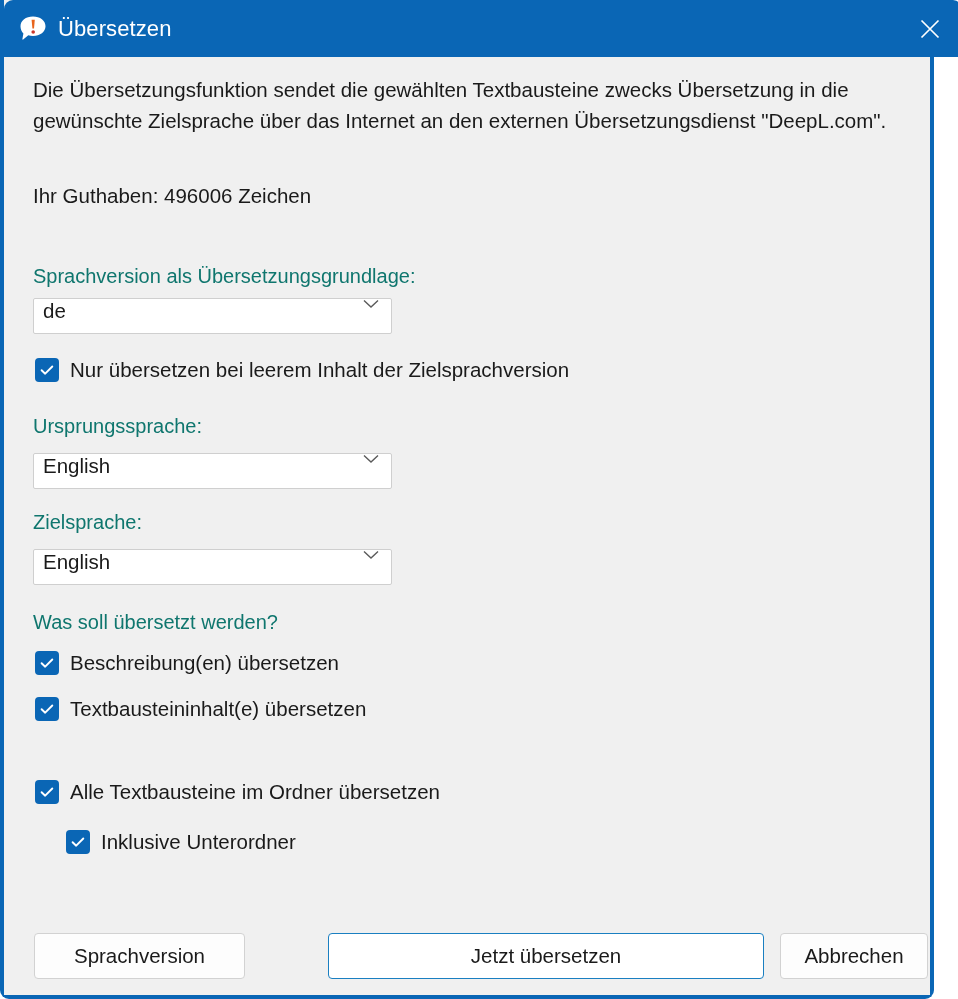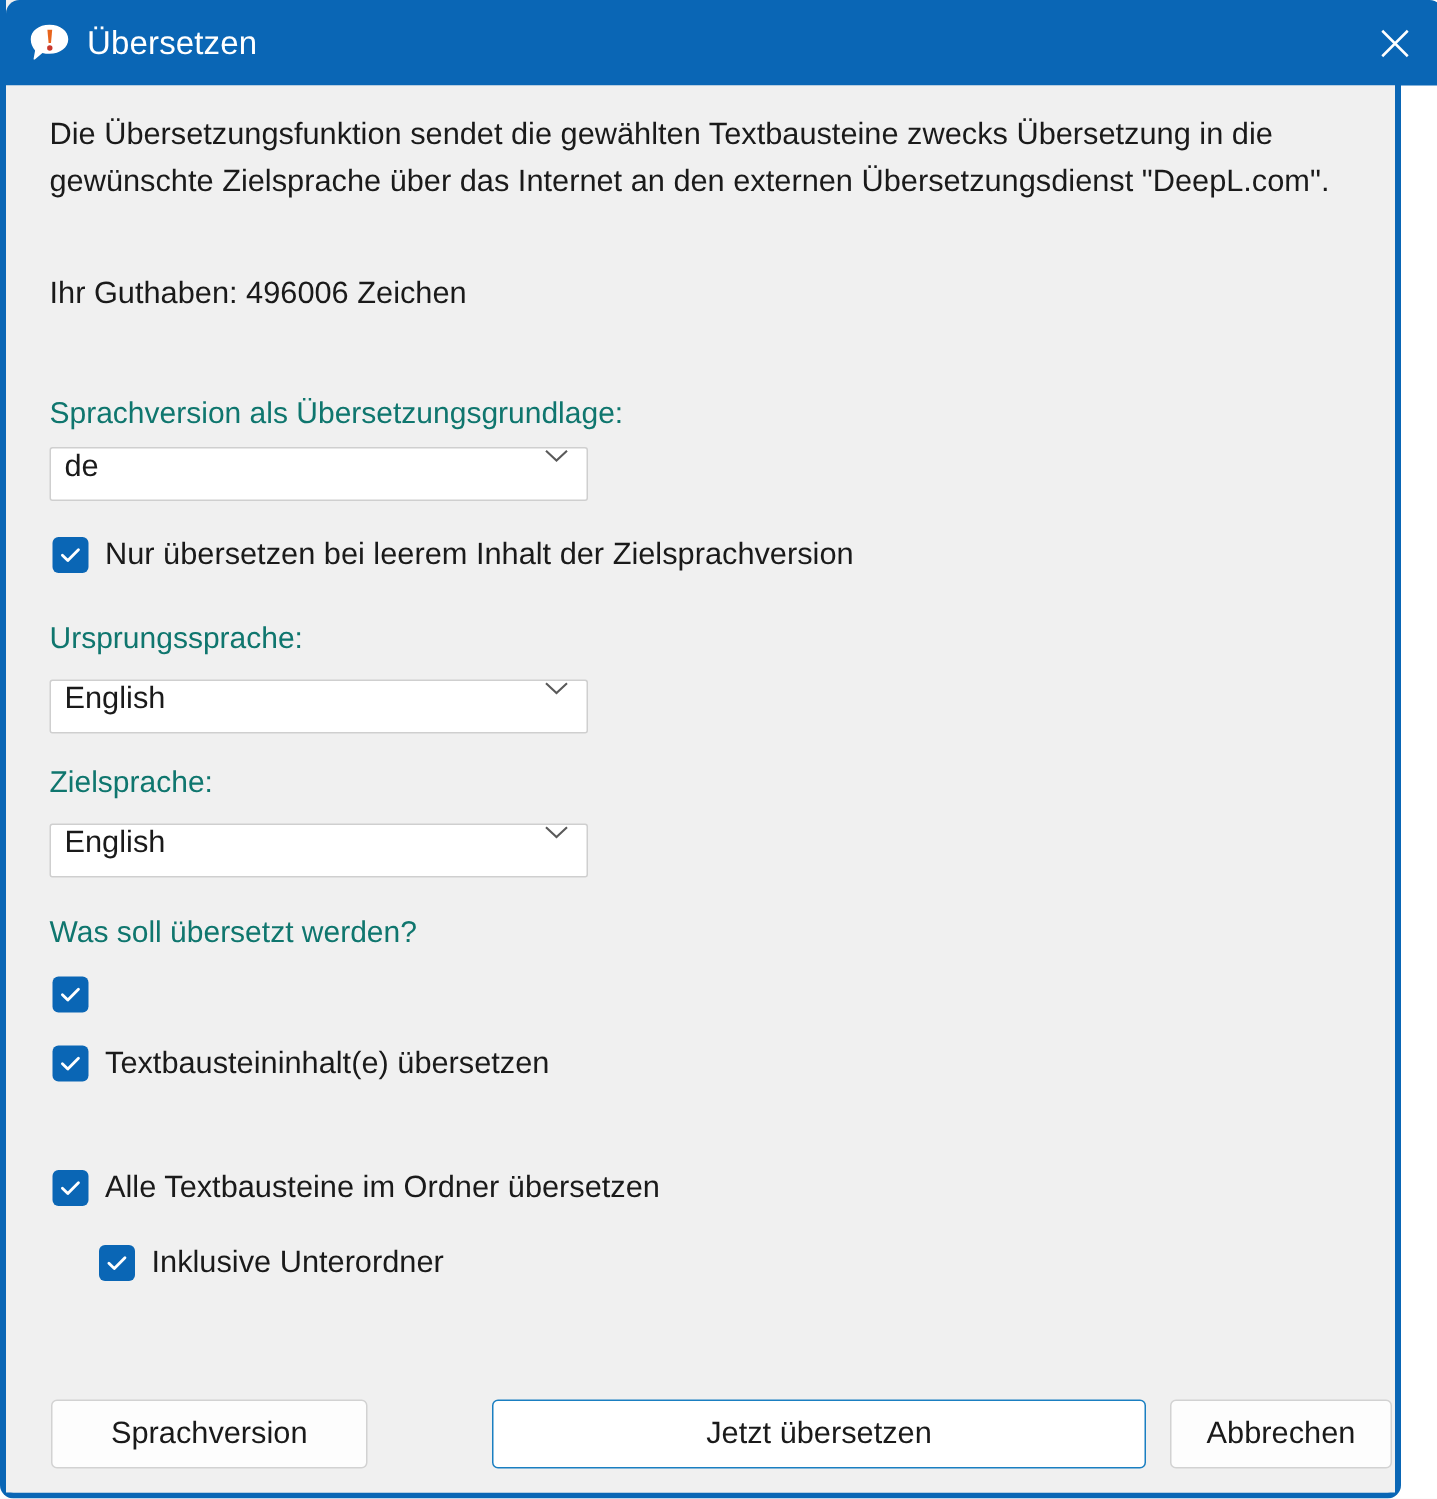--- a/index.html
+++ b/index.html
@@ -235,20 +235,21 @@
     </div>
 
     <div class="fieldlabel" style="top:554px;">Was soll übersetzt werden?</div>
 
     <div class="cbrow" style="left:31px; top:594px;">
       <span class="cbox">
         <svg width="16" height="16" viewBox="0 0 16 16">
           <path d="M2.6 8.2 L6.2 11.7 L13.3 4.5" stroke="#ffffff" stroke-width="1.9" fill="none" stroke-linecap="round" stroke-linejoin="round"></path>
         </svg>
       </span>
+      <span class="cblabel">Beschreibung(en) übersetzen</span>
     </div>
 
     <div class="cbrow" style="left:31px; top:640px;">
       <span class="cbox">
         <svg width="16" height="16" viewBox="0 0 16 16">
           <path d="M2.6 8.2 L6.2 11.7 L13.3 4.5" stroke="#ffffff" stroke-width="1.9" fill="none" stroke-linecap="round" stroke-linejoin="round"></path>
         </svg>
       </span>
       <span class="cblabel">Textbausteininhalt(e) übersetzen</span>
     </div>

